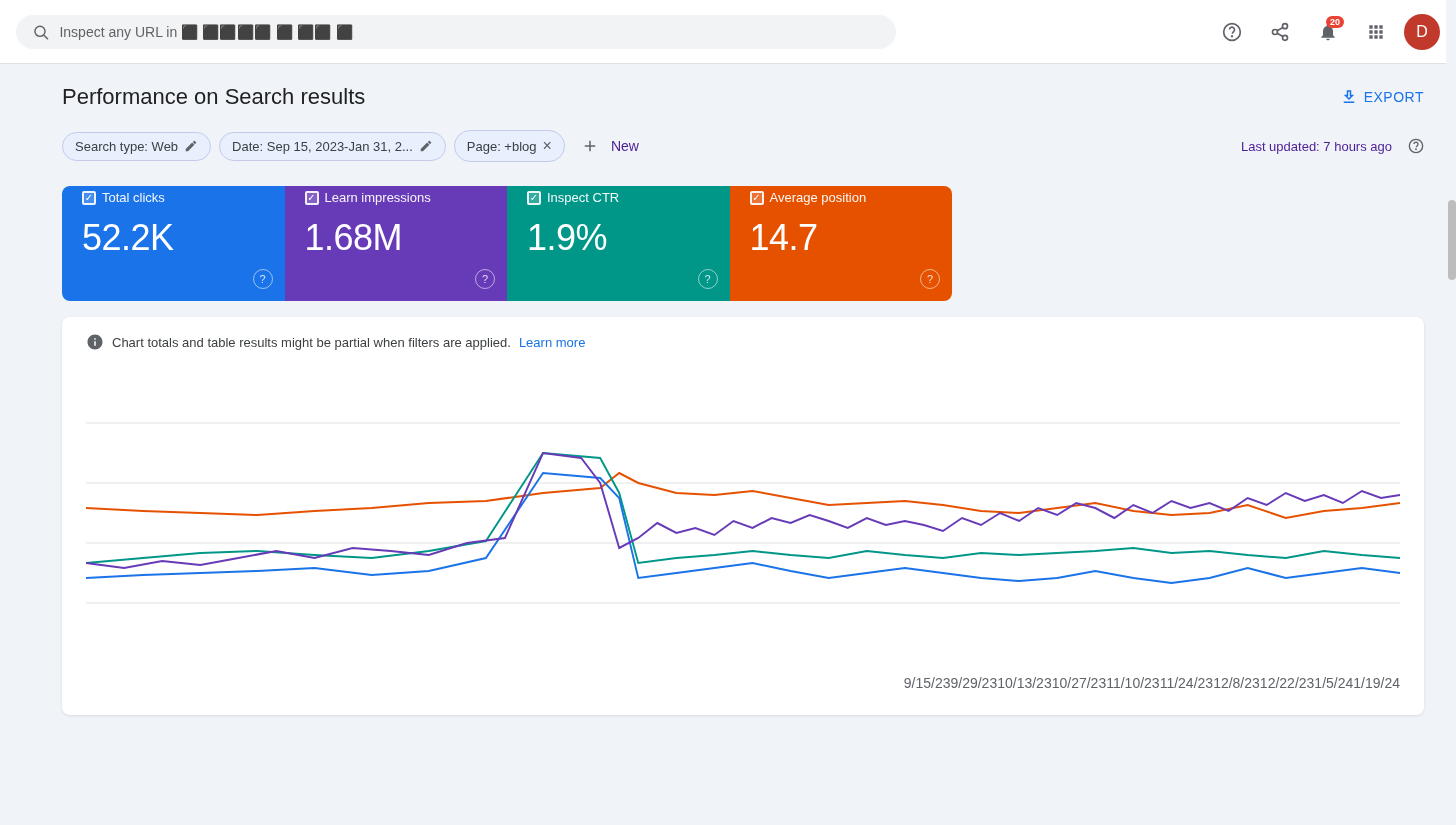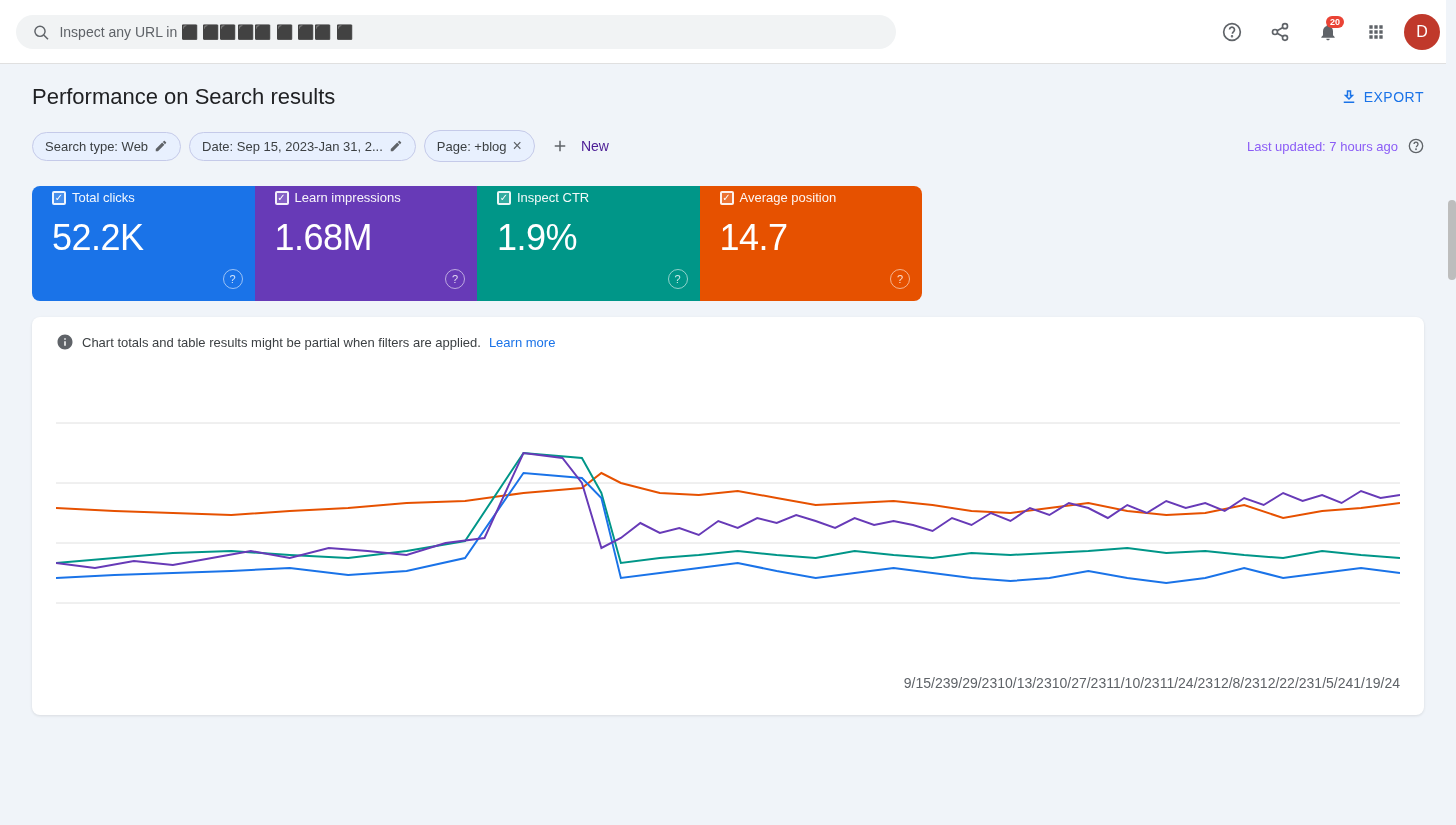--- a/index.html
+++ b/index.html
@@ -68,20 +68,21 @@
       color: white;
       display: flex; align-items: center; justify-content: center;
       font-size: 16px;
       font-weight: 500;
       cursor: pointer;
     }
 
     
     .main-content {
       padding: 20px 32px;
+      margin-left: 30px;
     }
     .page-header {
       display: flex;
       align-items: center;
       justify-content: space-between;
       margin-bottom: 20px;
     }
     .page-title {
       font-size: 22px;
       font-weight: 400;
@@ -131,24 +132,24 @@
       border: none;
       cursor: pointer;
       color: #4c1d95;
       font-size: 14px;
       padding: 4px 8px;
       border-radius: 4px;
     }
     .last-updated {
       margin-left: auto;
       font-size: 13px;
-      color: #8b5cf6;
-      display: flex;
-      align-items: center;
-      gap: 10px;
+      color: #4c1d95;
+      display: flex;
+      align-items: center;
+      gap: 16px;
     }
 
     
     .metrics-row {
       display: flex;
       gap: 0;
       border-radius: 8px;
       overflow: hidden;
       margin-bottom: 16px;
       max-width: 890px;

